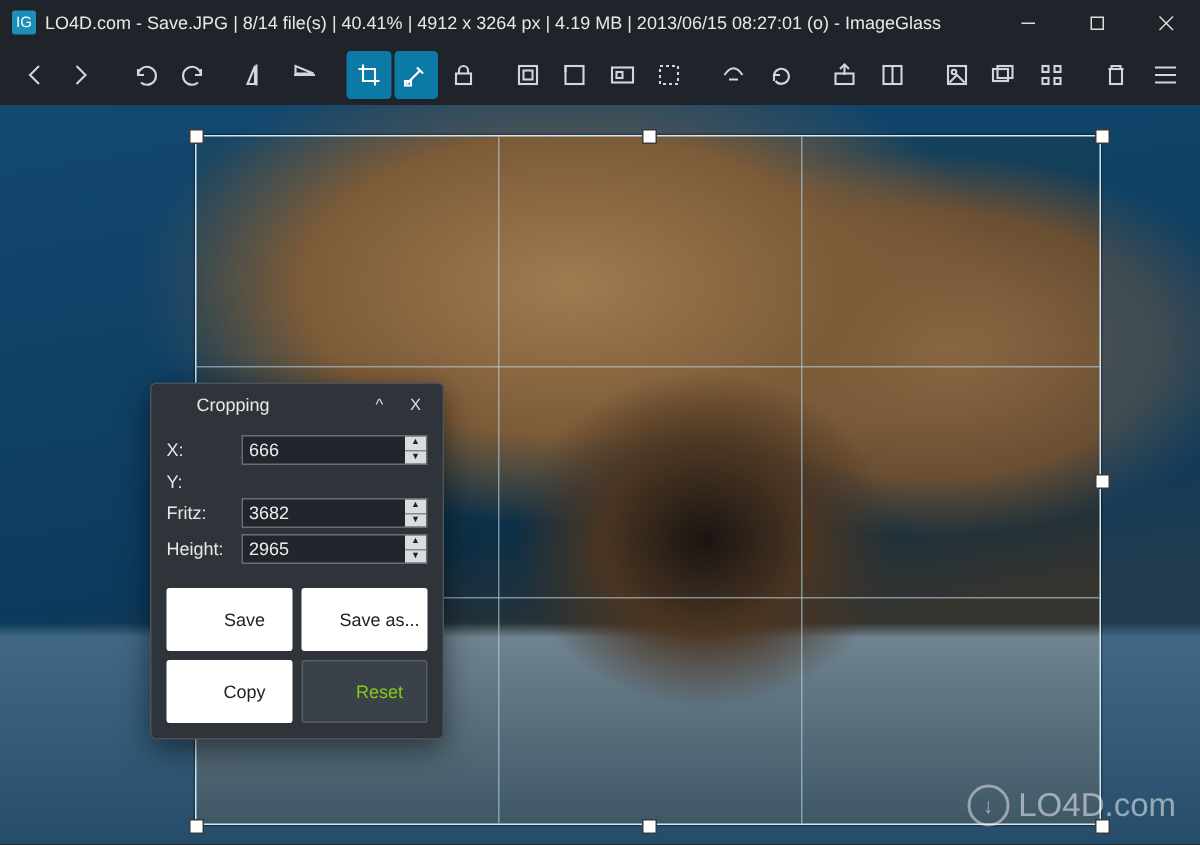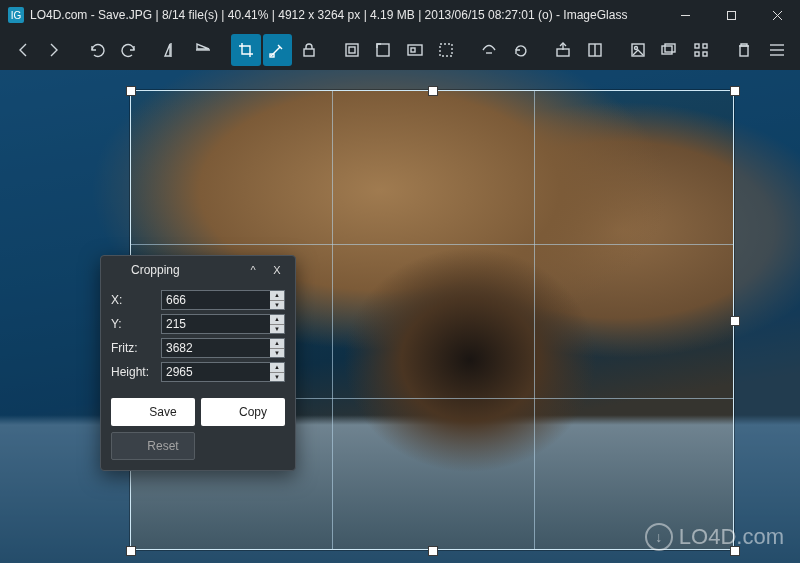--- a/index.html
+++ b/index.html
@@ -119,25 +119,25 @@
       color: #eee; font-size:12px; padding: 1px 18px 1px 4px;
     }
     .spin {
       position:absolute; right:1px; top:1px; bottom:1px; width:14px;
       display:flex; flex-direction:column; background:#d8dde0;
     }
     .spin div{ flex:1; display:flex; align-items:center; justify-content:center; font-size:6px; color:#222;}
     .spin div:first-child{ border-bottom:1px solid #888;}
     .cp-btns { display:grid; grid-template-columns:1fr 1fr; gap:6px; padding: 6px 10px 0;}
     .cp-btn {
-      height: 28px; display:flex; align-items:center; justify-content:center;
+      height: 42px; display:flex; align-items:center; justify-content:center;
       font-size:12px; border-radius:2px;padding-left:20px;
     }
     .cp-btn.primary { background:#fff; color:#222; }
-    .cp-btn.secondary { background:#3a4148; color:#a3a3a3; border:1px solid #555c62; }
+    .cp-btn.secondary { background:#3a4148; color:#84cc16; border:1px solid #555c62; }
   </style>
 </head>
 <body>
 
 <div class="titlebar">
   <div class="app-icon">IG</div>
   <div class="titlebar-text">
     <span>LO4D.com</span>
     <span> - </span>
     <span>Save.JPG</span>
@@ -357,38 +357,35 @@
   <div class="cp-body">
     <div class="cp-row">
       <div class="cp-label">X:</div>
       <div class="cp-input"><input value="666" style=""><div class="spin">
             <div>▲</div>
             <div>▼</div>
           </div></div>
     </div>
     <div class="cp-row">
       <div class="cp-label">Y:</div>
-      <div class="cp-input"><input value="215" style=""><div class="spin">
-            <div>▲</div>
-            <div>▼</div>
-          </div></div>
     </div>
     <div class="cp-row">
       <div class="cp-label">Fritz:</div>
       <div class="cp-input"><input value="3682" style=""><div class="spin">
             <div>▲</div>
             <div>▼</div>
           </div></div>
     </div>
     <div class="cp-row">
       <div class="cp-label">Height:</div>
       <div class="cp-input"><input value="2965" style=""><div class="spin">
             <div>▲</div>
             <div>▼</div>
           </div></div>
     </div>
   </div>
   <div class="cp-btns">
     <div class="cp-btn primary">Save</div>
+    <div class="cp-btn primary">Save as...</div>
     <div class="cp-btn primary">Copy</div>
     <div class="cp-btn secondary">Reset</div>
   </div>
 </div>
 
 </body></html>

